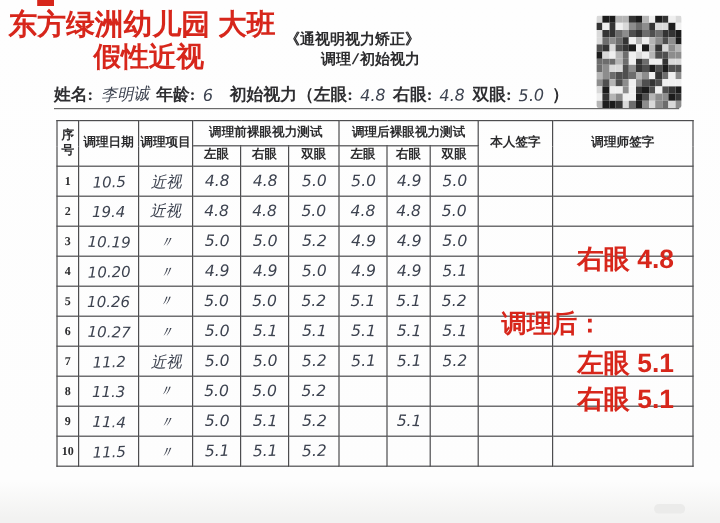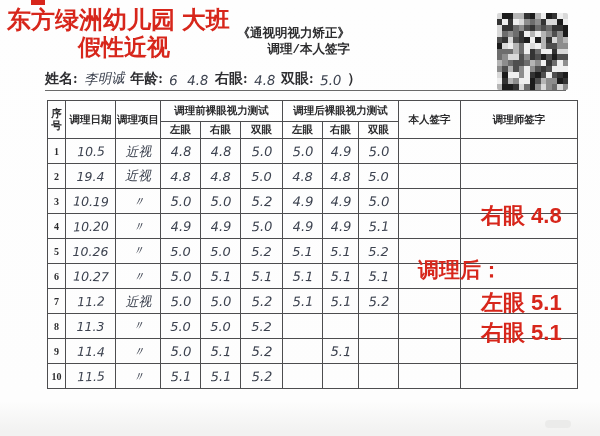--- a/index.html
+++ b/index.html
@@ -65,21 +65,21 @@
 
 <div class="page" style="--red: #d7261b; --ink: #3d4350;">
 
   <div class="corner-mark"></div>
 
   <div class="red banner-1">东方绿洲幼儿园 大班</div>
   <div class="red banner-2">假性近视</div>
 
   <div class="title-block">
     <div>《通视明视力矫正》</div>
-    <div>调理/本人签字</div>
+    <div>调理/初始视力</div>
   </div>
 
 
   <div class="qr">
       <div style="background: rgb(217, 217, 217);"></div>
       <div style="background: rgb(28, 28, 28);"></div>
       <div style="background: rgb(28, 28, 28);"></div>
       <div style="background: rgb(181, 181, 181);"></div>
       <div style="background: rgb(181, 181, 181);"></div>
       <div style="background: rgb(52, 52, 52);"></div>
@@ -246,20 +246,21 @@
       <div style="background: rgb(109, 109, 109);"></div>
       <div style="background: rgb(217, 217, 217);"></div>
       <div style="background: rgb(141, 141, 141);"></div>
     </div>
 
   <div class="name-row">
     <span>姓名:</span>
     <span class="hand">李明诚</span>
     <span>年龄:</span>
     <span class="hand">6</span>
+    <span style="margin-left:8px">初始视力（左眼:</span>
     <span class="hand">4.8</span>
     <span>右眼:</span>
     <span class="hand">4.8</span>
     <span>双眼:</span>
     <span class="hand">5.0</span>
     <span>）</span>
   </div>
 
   <table class="rec">
     <colgroup>

